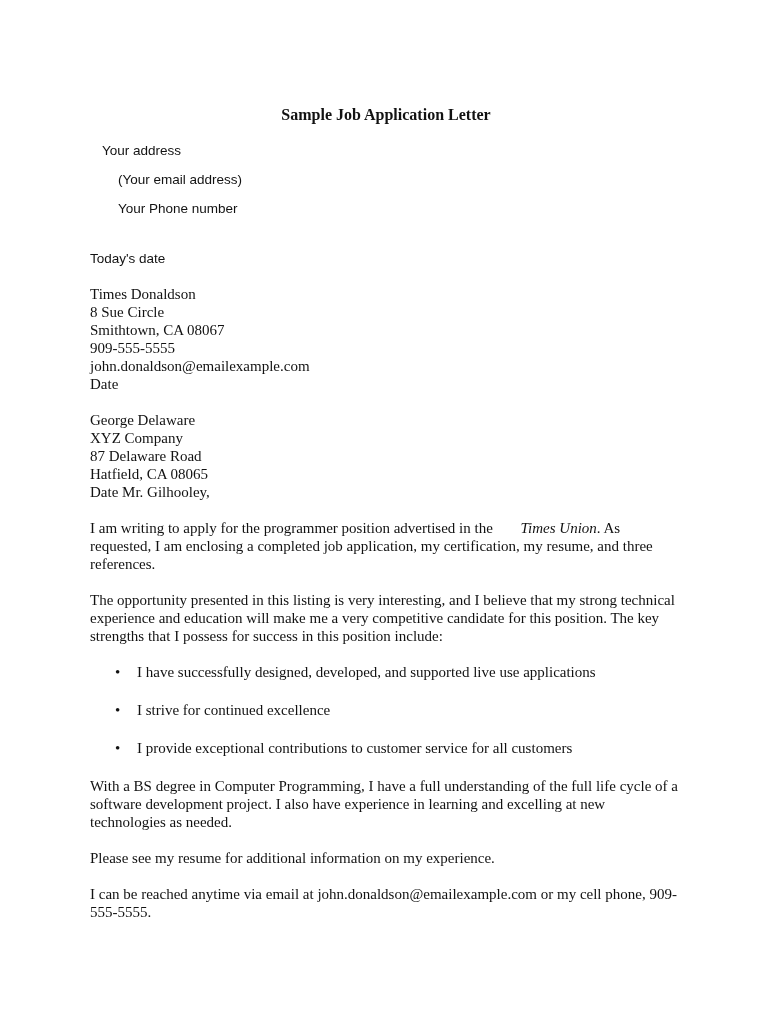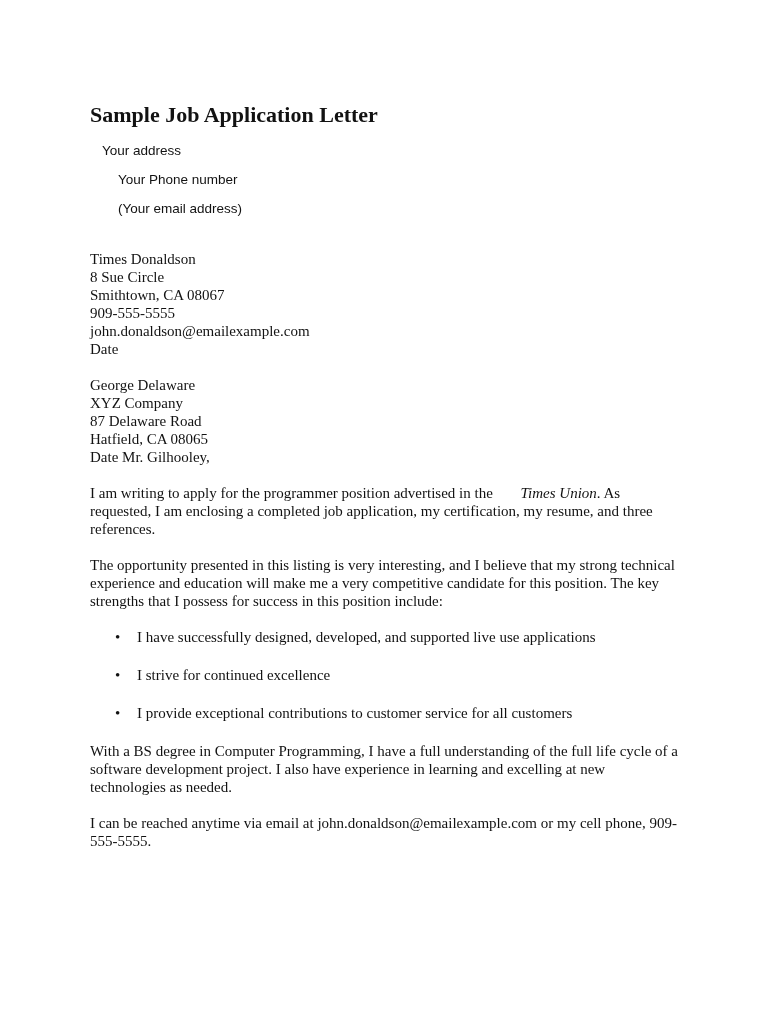--- a/index.html
+++ b/index.html
@@ -13,24 +13,25 @@
     height: 1024px;
     background: #ffffff;
     overflow: hidden;
   }
   .content {
     padding: 106px 86px 0 90px;
     color: #121212;
   }
   .doc-title {
     font-family: "Liberation Serif", "DejaVu Serif", serif;
-    font-size: 22px;
+    font-size: 16px;
     line-height: 18px;
     font-weight: bold;
     margin: 0 0 18px 0;
+    text-align: center;
   }
   .sans-block {
     font-family: "Liberation Sans", "DejaVu Sans", sans-serif;
     font-size: 13.5px;
     line-height: 17px;
     margin: 0 0 33px 0;
   }
   .sans-block .indent {
     padding-left: 16px;
   }
@@ -77,24 +78,25 @@
 </head>
 <body>
 
 <div class="page">
   <div class="content">
 
     <h1 class="doc-title">Sample Job Application Letter</h1>
 
     <div class="sans-block">
       <p class="sans-line">Your address</p>
+      <p class="sans-line indent">(Your email address)</p>
       <p class="sans-line indent">Your Phone number</p>
-      <p class="sans-line indent">(Your email address)</p>
     </div>
 
+    <p class="sans-para">Today's date</p>
 
     <div class="serif body-para">
       <p class="addr-line">Times Donaldson</p>
       <p class="addr-line">8 Sue Circle</p>
       <p class="addr-line">Smithtown, CA 08067</p>
       <p class="addr-line">909-555-5555</p>
       <p class="addr-line">john.donaldson@emailexample.com</p>
     </div>
 
     <p class="serif body-para">Date</p>
@@ -122,17 +124,18 @@
         <span>I strive for continued excellence</span>
       </li>
       <li>
         <span class="bullet">•</span>
         <span>I provide exceptional contributions to customer service for all customers</span>
       </li>
     </ul>
 
     <p class="serif body-para">With a BS degree in Computer Programming, I have a full understanding of the full life cycle of a software development project. I also have experience in learning and excelling at new technologies as needed.</p>
 
+    <p class="serif body-para">Please see my resume for additional information on my experience.</p>
 
     <p class="serif body-para">I can be reached anytime via email at john.donaldson@emailexample.com or my cell phone, 909-555-5555.</p>
 
   </div>
 </div>
 
 </body></html>

